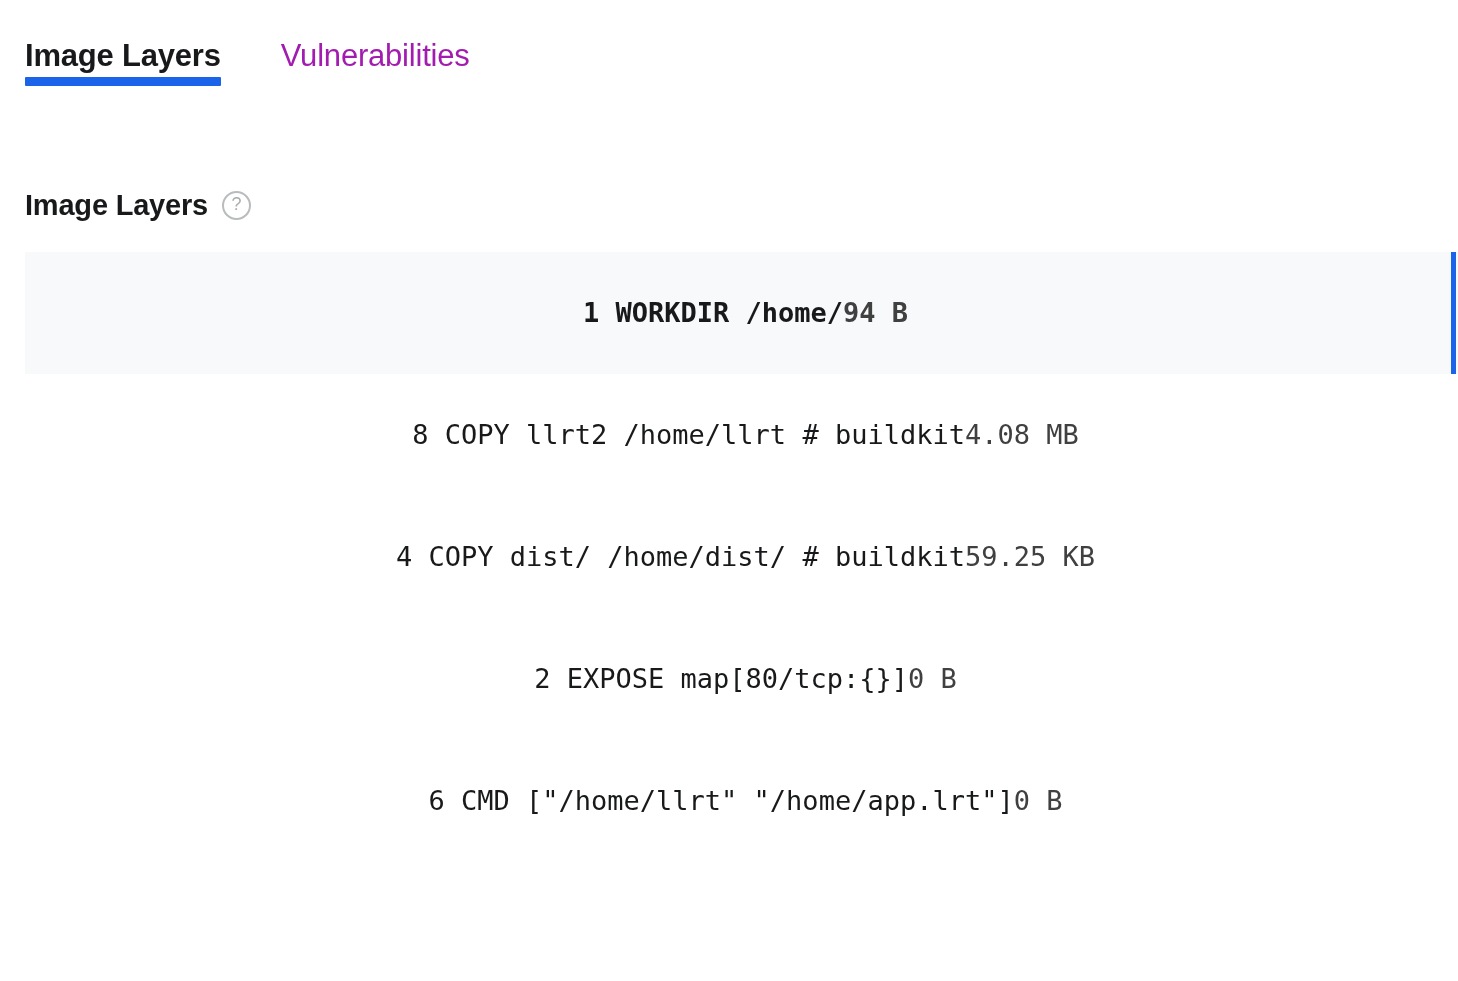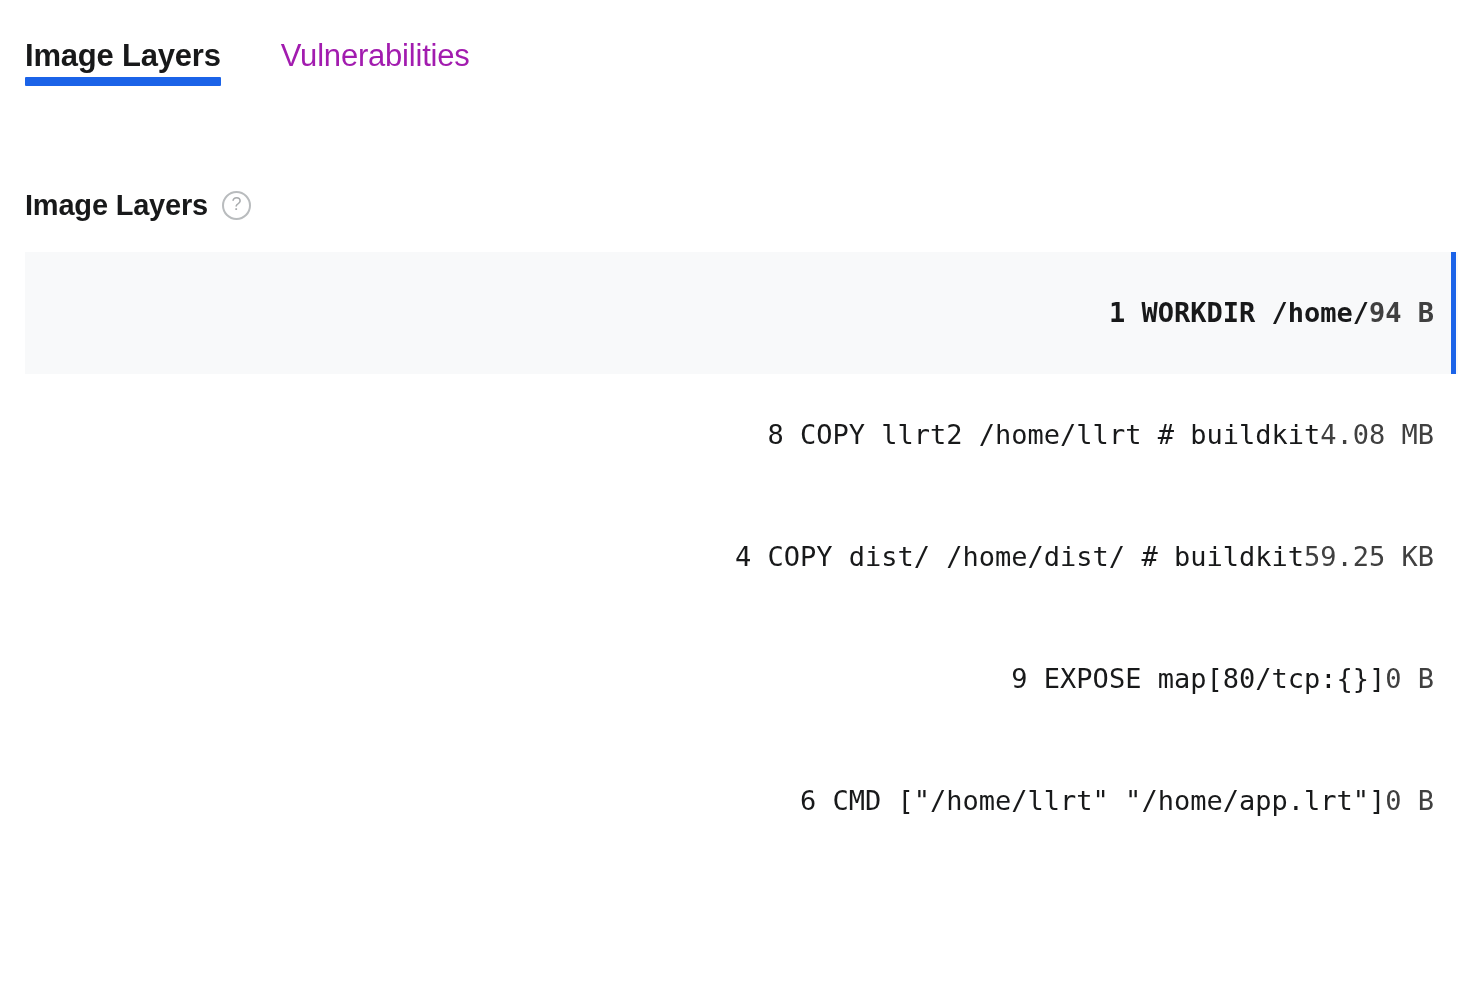--- a/index.html
+++ b/index.html
@@ -116,23 +116,23 @@
     left: 25px;
     width: 1433px;
   }
 
   .layer-row {
     position: relative;
     width: 1433px;
     height: 122px;
     display: flex;
     align-items: center;
-    justify-content: flex-end;
+    justify-content: center;
     padding-left: 41px;
-    padding-right: 24px;
+    padding-right: 33px;
     background: #ffffff;
     cursor: pointer;
   }
 
   .layer-row.selected {
     background: #f8f9fa;
     padding-left: 41px;
   }
 
   .layer-row.selected .layer-cmd,
@@ -207,21 +207,21 @@
 
     </div>
 
     <div class="layer-row">
       <span class="layer-cmd">4 COPY dist/ /home/dist/ # buildkit</span>
       <span class="layer-size">59.25 KB</span>
 
     </div>
 
     <div class="layer-row">
-      <span class="layer-cmd">9 EXPOSE map[80/tcp:{}]</span>
+      <span class="layer-cmd">2 EXPOSE map[80/tcp:{}]</span>
       <span class="layer-size">0 B</span>
 
     </div>
 
     <div class="layer-row">
       <span class="layer-cmd">6 CMD ["/home/llrt" "/home/app.lrt"]</span>
       <span class="layer-size">0 B</span>
 
     </div>
 

